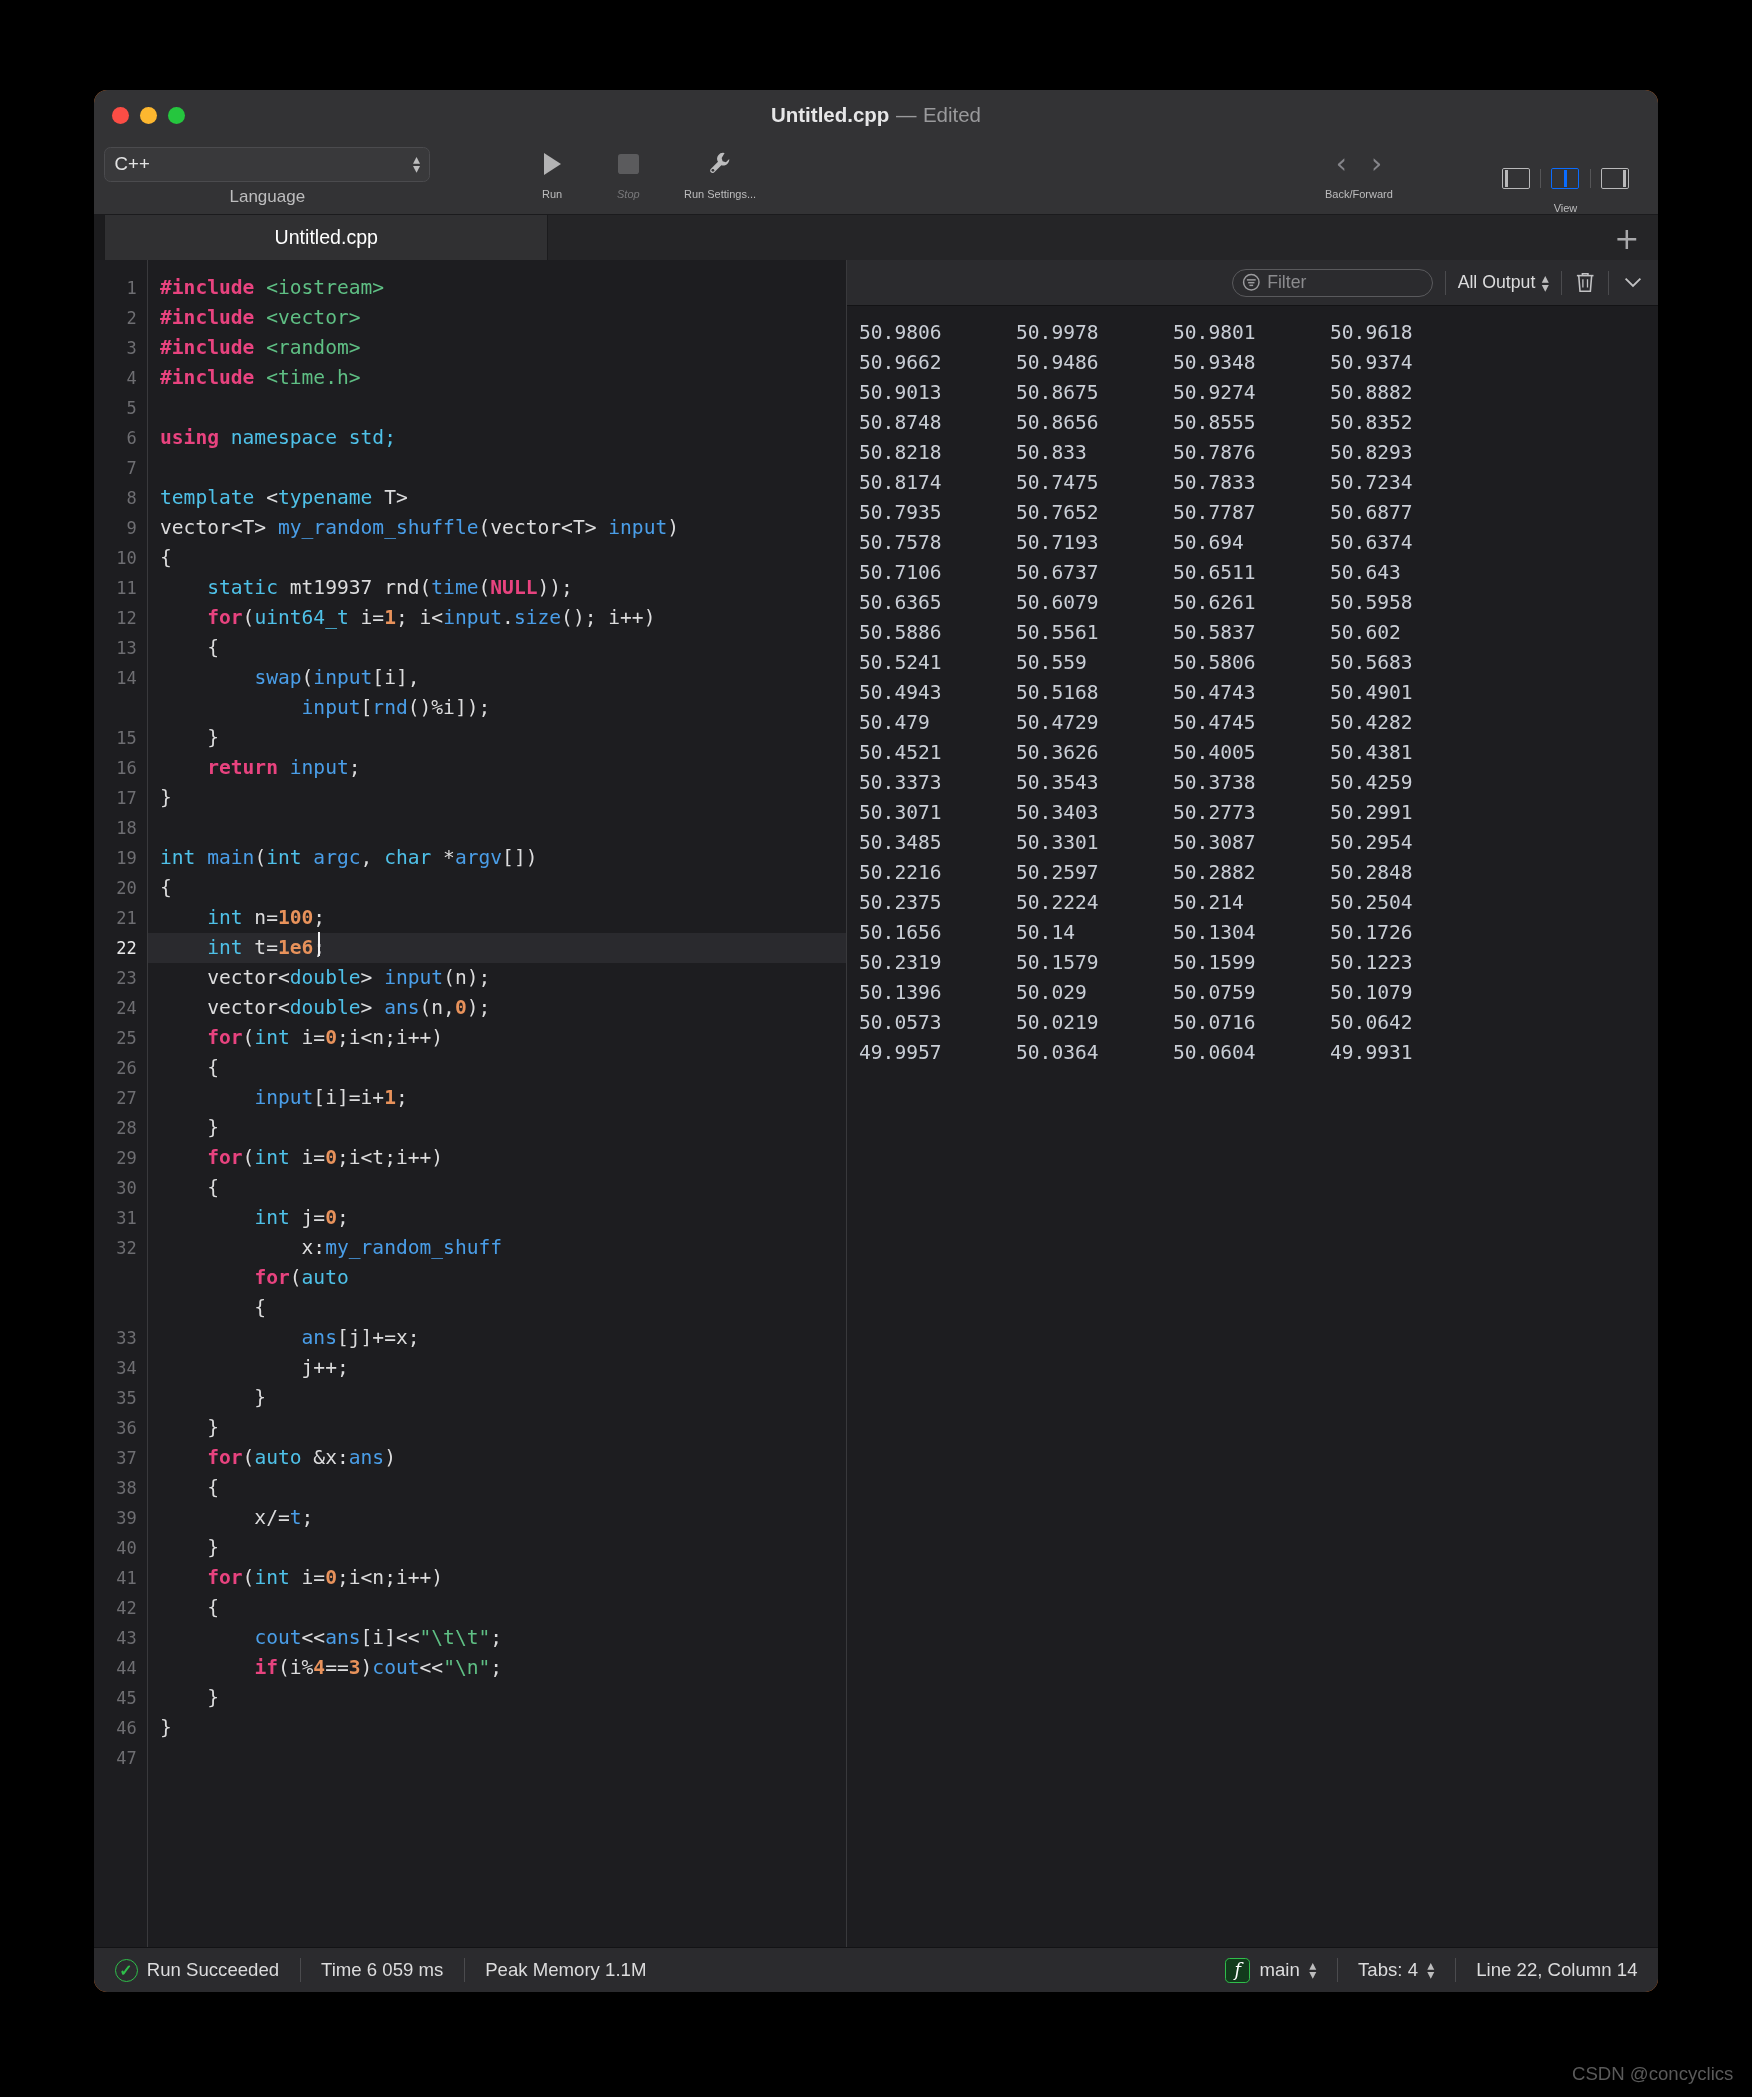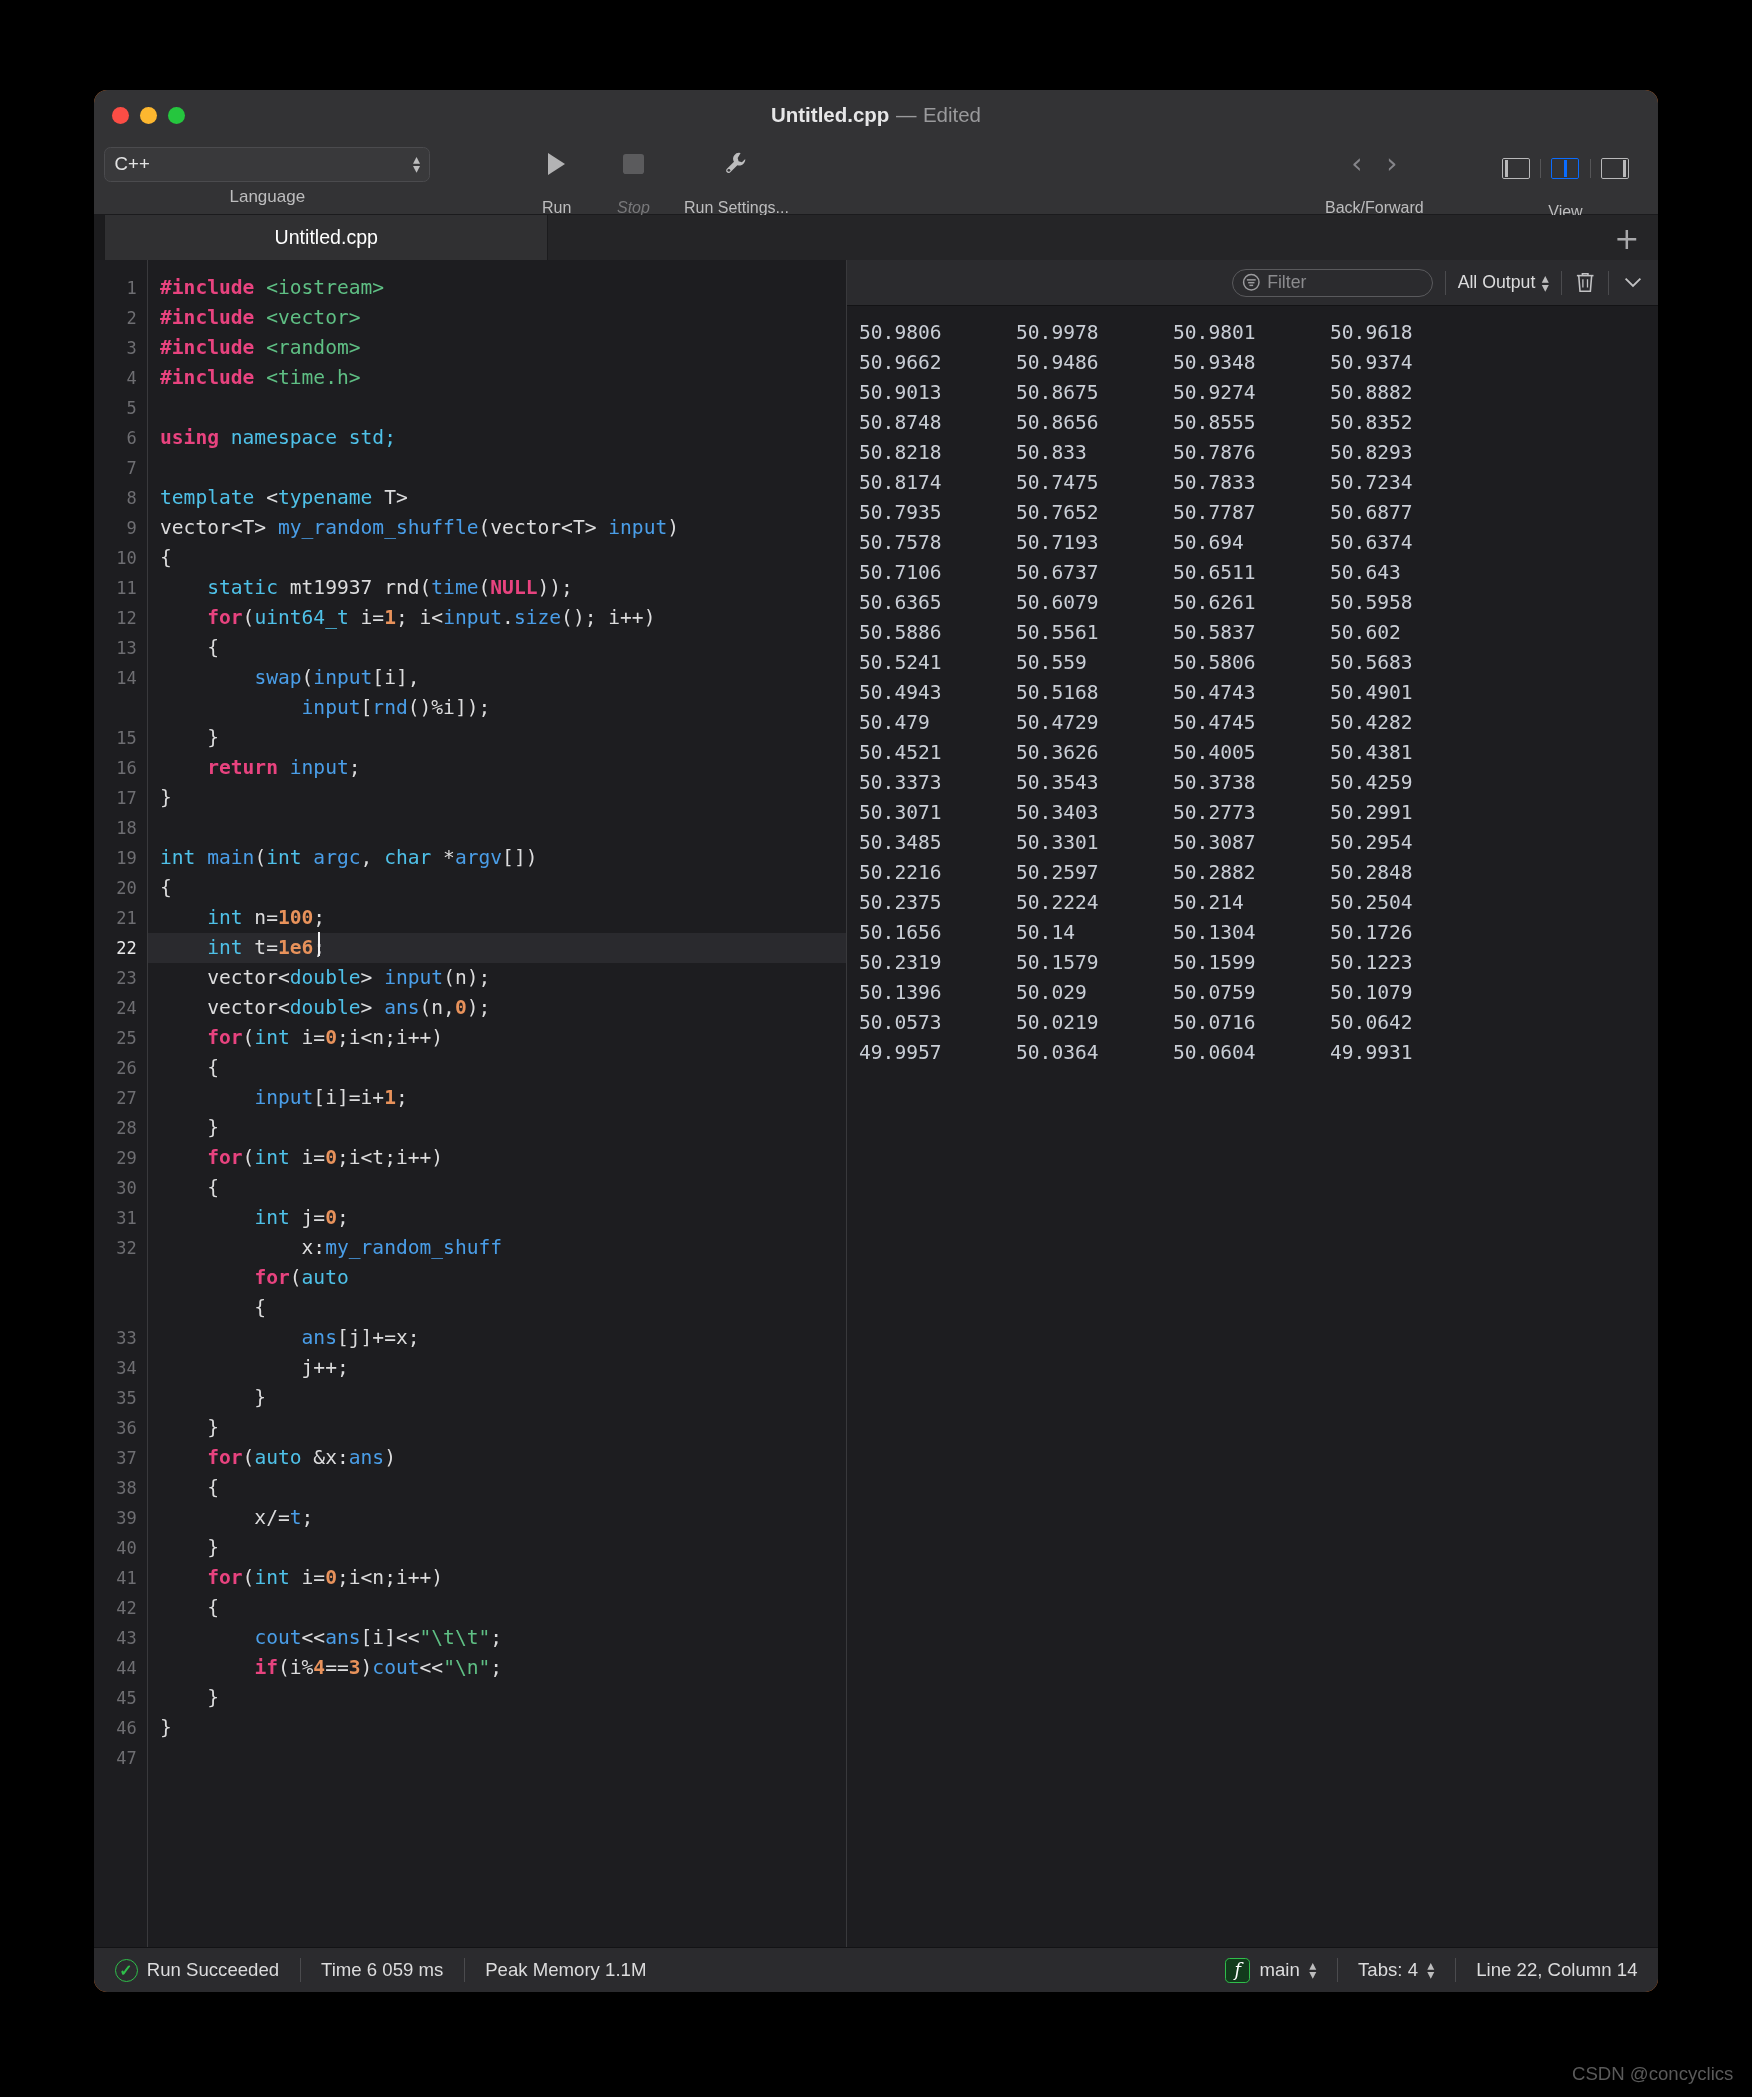--- a/index.html
+++ b/index.html
@@ -52,32 +52,32 @@
   .stepper {
     display: inline-flex; flex-direction: column; align-items: center;
     justify-content: center; line-height: 0.62; font-size: 14px; color: #bdbdbe;
   }
   #lang-caption {
     position: absolute; left: 10.3px; top: 47px; width: 326px;
     text-align: center; font-size: 17px; color: #bdbdbe;
   }
   .tb-group { position: absolute; display: flex; flex-direction: column; align-items: center; }
   .tb-icon { height: 37px; display: flex; align-items: center; justify-content: center; }
-  .tb-label { font-size: 16px; color: #bdbdbe; margin-top: 16px; }
+  .tb-label { font-size: 11px; color: #bdbdbe; margin-top: 5px; }
   .tb-label.dim { color: #79797b; }
   .play-tri {
     width: 0; height: 0; border-left: 17.7px solid #b3b3b4;
     border-top: 11.2px solid transparent; border-bottom: 11.2px solid transparent;
   }
   .stop-sq { width: 20.5px; height: 20.5px; background: #5b5b5d; border-radius: 2.8px; }
   #run-grp   { left: 448px; top: 5.6px; }
   #stop-grp  { left: 523px; top: 5.6px; font-style: italic; }
   #set-grp   { left: 590px; top: 5.6px; }
   #nav-grp   { left: 1231px; top: 5.6px; }
-  #view-grp  { left: 1408px; top: 10px; }
+  #view-grp  { left: 1408px; top: 20px; }
   .chev { font-size: 28px; color: #85858a; line-height: 1; font-family: "DejaVu Sans", sans-serif; }
   #nav-icons { display: flex; gap: 24px; height: 37px; align-items: center; }
   #view-icons { display: flex; align-items: center; height: 37px; gap: 10.3px; }
   .vsep { width: 0.9px; height: 18.6px; background: #555557; }
   .vbox { width: 28px; height: 21.4px; border: 1.9px solid #b9b9ba; border-radius: 1.9px; position: relative; }
   .vbox.sel { border-color: #0a6cff; }
   .vbar-l { position: absolute; left: 1.9px; top: 0.9px; bottom: 0.9px; width: 2.8px; background: #b9b9ba; }
   .vbar-c { position: absolute; left: 50%; margin-left: -1.4px; top: 0.9px; bottom: 0.9px; width: 2.8px; background: #0a6cff; }
   .vbar-r { position: absolute; right: 1.9px; top: 0.9px; bottom: 0.9px; width: 2.8px; background: #b9b9ba; }
   

